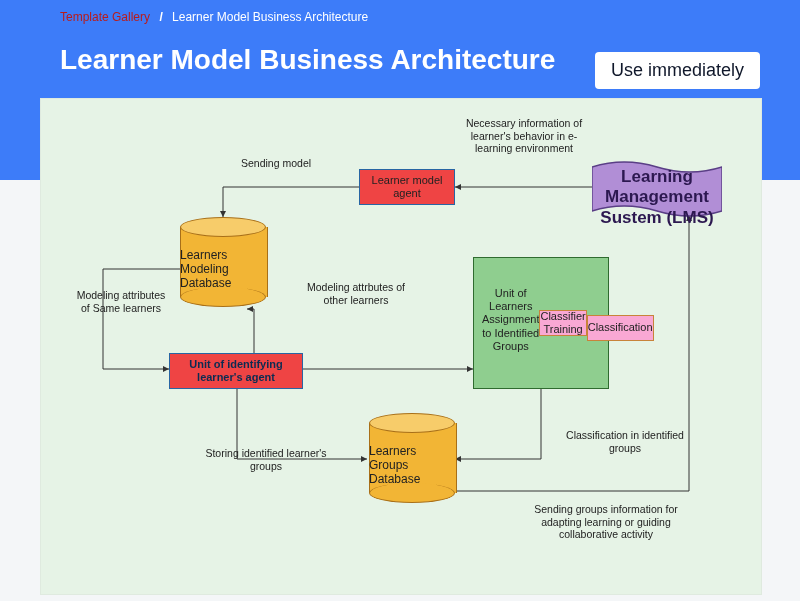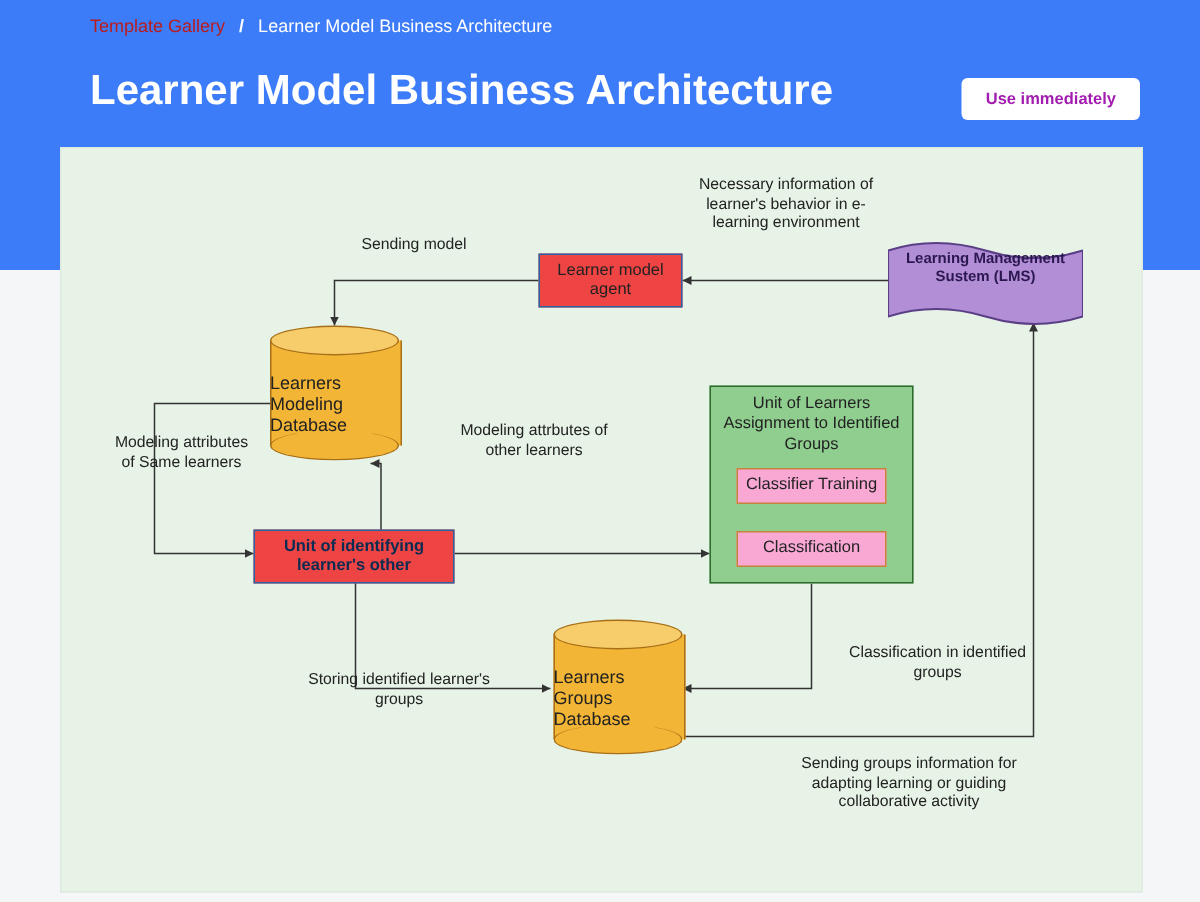--- a/index.html
+++ b/index.html
@@ -2,31 +2,31 @@
 <html><head>
 <meta charset="utf-8">
 <style>
   html,body{margin:0;padding:0;font-family:"Segoe UI",Arial,sans-serif;background:#f4f6f8;}
   .page{width:800px;height:601px;position:relative;overflow:hidden;}
   .hero{background:#3d7cf9;height:180px;width:100%;position:absolute;top:0;left:0;}
   .breadcrumb{position:absolute;top:10px;left:60px;font-size:12px;color:#fff;}
   .breadcrumb a{color:#b91c1c;text-decoration:none;font-weight:400;}
   .breadcrumb .sep{margin:0 6px;font-weight:600;}
   .title{position:absolute;top:44px;left:60px;color:#fff;font-size:28px;font-weight:600;}
-  .use-btn{position:absolute;top:52px;right:40px;background:#fff;color:#a21caf;border:none;border-radius:4px;padding:8px 16px;font-size:11px;font-weight:700;cursor:pointer;}
+  .use-btn{position:absolute;top:52px;right:40px;background:#fff;color:#0f172a;border:none;border-radius:4px;padding:8px 16px;font-size:18px;font-weight:400;cursor:pointer;}
   .canvas{position:absolute;top:98px;left:40px;width:720px;height:495px;background:#e6f3e6;border:1px solid #dfeadf;}
   .node{position:absolute;box-sizing:border-box;font-size:11px;color:#222;display:flex;align-items:center;justify-content:center;text-align:center;line-height:1.2;}
   .box-blue{background:#ef4444;border:1px solid #2865a3;}
   .box-blue.bold{font-weight:700;color:#0b2c52;border-width:1.5px;}
-  .group-green{background:#8fce8f;border:1.5px solid #2f6b2f;padding:6px 8px;font-weight:400;flex-direction:column;}
+  .group-green{background:#8fce8f;border:1.5px solid #2f6b2f;padding:6px 8px;font-weight:400;}
   .group-title{font-size:11px;margin-bottom:6px;height:38px;display:flex;align-items:center;justify-content:center;}
   .sub-orange{background:#f9a8d4;border:1px solid #c8833a;width:100px;height:26px;margin:4px auto;}
   .lms{position:absolute;width:130px;height:52px;}
   .lms svg{position:absolute;top:0;left:0;}
-  .lms .label{position:absolute;top:6px;left:0;width:100%;text-align:center;font-size:10px;font-weight:700;color:#2c1850;line-height:1.2;}
+  .lms .label{position:absolute;top:6px;left:0;width:100%;text-align:center;font-size:17px;font-weight:700;color:#2c1850;line-height:1.2;}
   .db{position:absolute;width:86px;height:90px;}
   .db .cyl{position:absolute;left:0;top:0;width:86px;height:90px;}
   .db .cyl .body{position:absolute;left:0;top:10px;width:86px;height:70px;background:#f2b535;border-left:1px solid #a86f18;border-right:1px solid #a86f18;}
   .db .cyl .top{position:absolute;left:0;top:0;width:86px;height:20px;background:#f7cc6a;border:1px solid #a86f18;border-radius:50%;box-sizing:border-box;}
   .db .cyl .bot{position:absolute;left:0;bottom:0;width:86px;height:20px;background:#f2b535;border:1px solid #a86f18;border-radius:50%;box-sizing:border-box;border-top:none;}
   .db .label{position:absolute;top:32px;left:0;width:100%;text-align:left;font-size:12px;line-height:1.15;color:#222;}
   .annot{position:absolute;font-size:10.5px;color:#222;text-align:center;line-height:1.2;}
   svg.edges{position:absolute;top:0;left:0;width:720px;height:495px;pointer-events:none;}
 </style>
 </head>
@@ -82,21 +82,21 @@
 
     <div class="db" style="left:139px;top:118px;">
       <div class="cyl">
         <div class="body"></div>
           <div class="bot"></div>
           <div class="top"></div>
       </div>
       <div class="label">Learners Modeling Database</div>
     </div>
 
-    <div class="node box-blue bold" style="left:128px;top:254px;width:134px;height:36px;">Unit of identifying learner's other</div>
+    <div class="node box-blue bold" style="left:128px;top:254px;width:134px;height:36px;">Unit of identifying learner's agent</div>
 
     <div class="node group-green" style="left:432px;top:158px;width:136px;height:132px;justify-content:flex-start;">
       <div class="group-title">Unit of Learners Assignment to Identified Groups</div>
       <div class="node sub-orange" style="position:relative;">Classifier Training</div>
       <div class="node sub-orange" style="position:relative;margin-top:14px;">Classification</div>
     </div>
 
     <div class="db" style="left:328px;top:314px;">
       <div class="cyl">
         <div class="body"></div>

